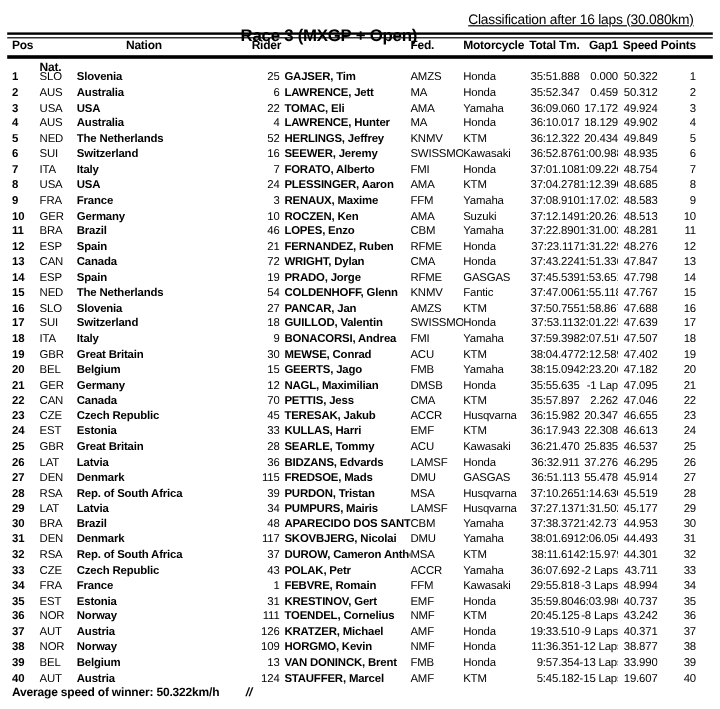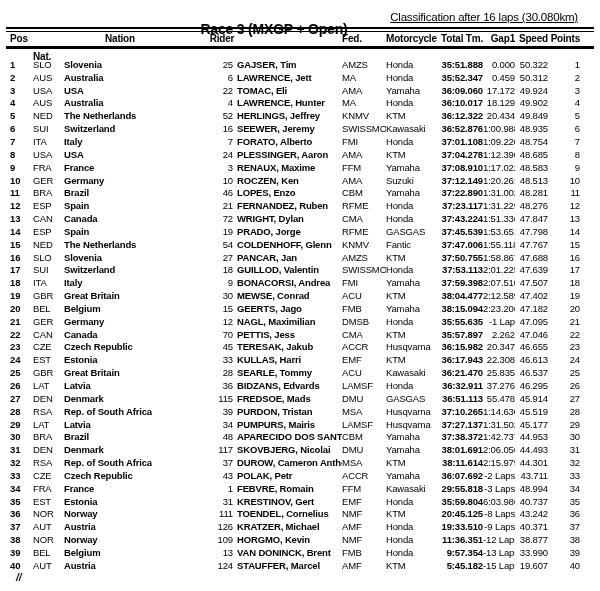--- a/index.html
+++ b/index.html
@@ -35,21 +35,21 @@
     display:grid;
     grid-template-columns:23px 31px 146px 23px 109px 44px 50px 47px 32px 33px 32px;
     padding-left:10px;height:12.85px;align-items:center;
     font-size:9.5px;letter-spacing:-0.15px;white-space:nowrap;
   }
   .row span{overflow:hidden;}
   .c-pos{font-weight:bold;}
   .c-nation{font-weight:bold;}
   .c-num{text-align:right;}
   .c-name{font-weight:bold;padding-left:4px;}
-  .c-total{text-align:right;font-weight:bold;}
+  .c-total{text-align:right;font-weight:normal;}
   .c-gap,.c-speed,.c-points{text-align:right;}
   .footer{
     position:absolute;top:572px;left:10px;right:6px;
     font-size:10px;font-weight:bold;letter-spacing:-0.15px;
     display:flex;gap:16px;white-space:nowrap;
   }
   .footer .sep{font-style:italic;padding:0 6px;}
 </style>
 </head>
 <body>
@@ -591,14 +591,15 @@
       <span class="c-fed">AMF</span>
       <span class="c-moto">KTM</span>
       <span class="c-total">5:45.182</span>
       <span class="c-gap">-15 Laps</span>
       <span class="c-speed">19.607</span>
       <span class="c-points">40</span>
     </div>
   </div>
 
 <div class="footer">
+  <span>Average speed of winner: 50.322km/h</span>
   <span class="sep">//</span>
 </div>
 
 </body></html>

